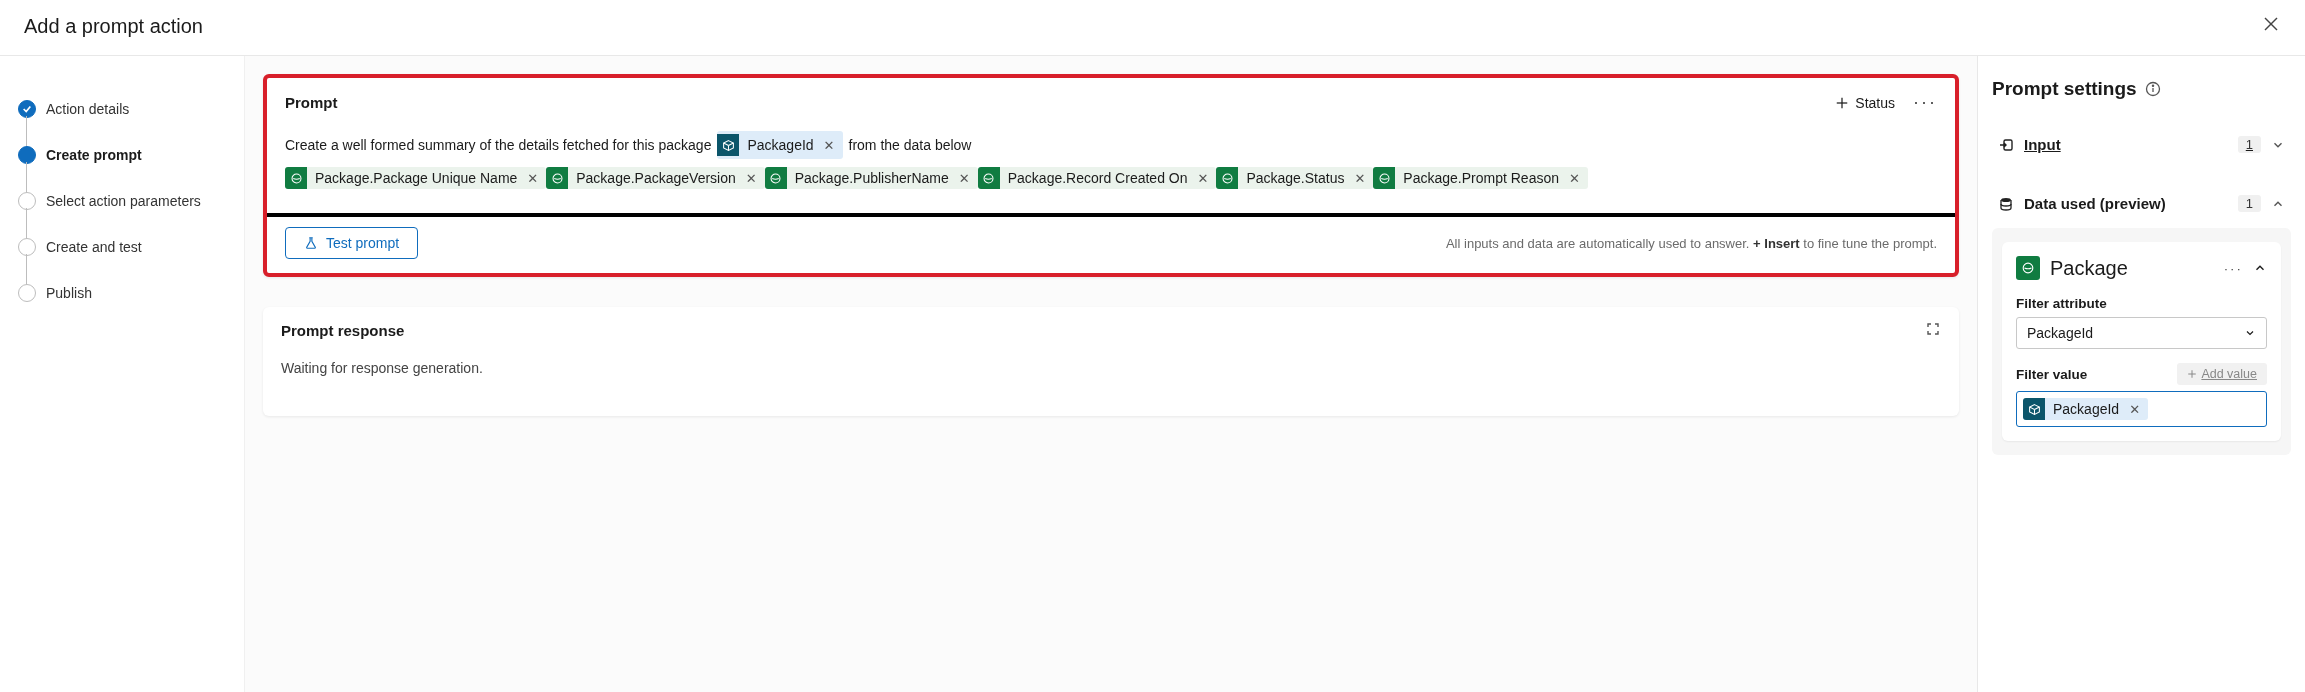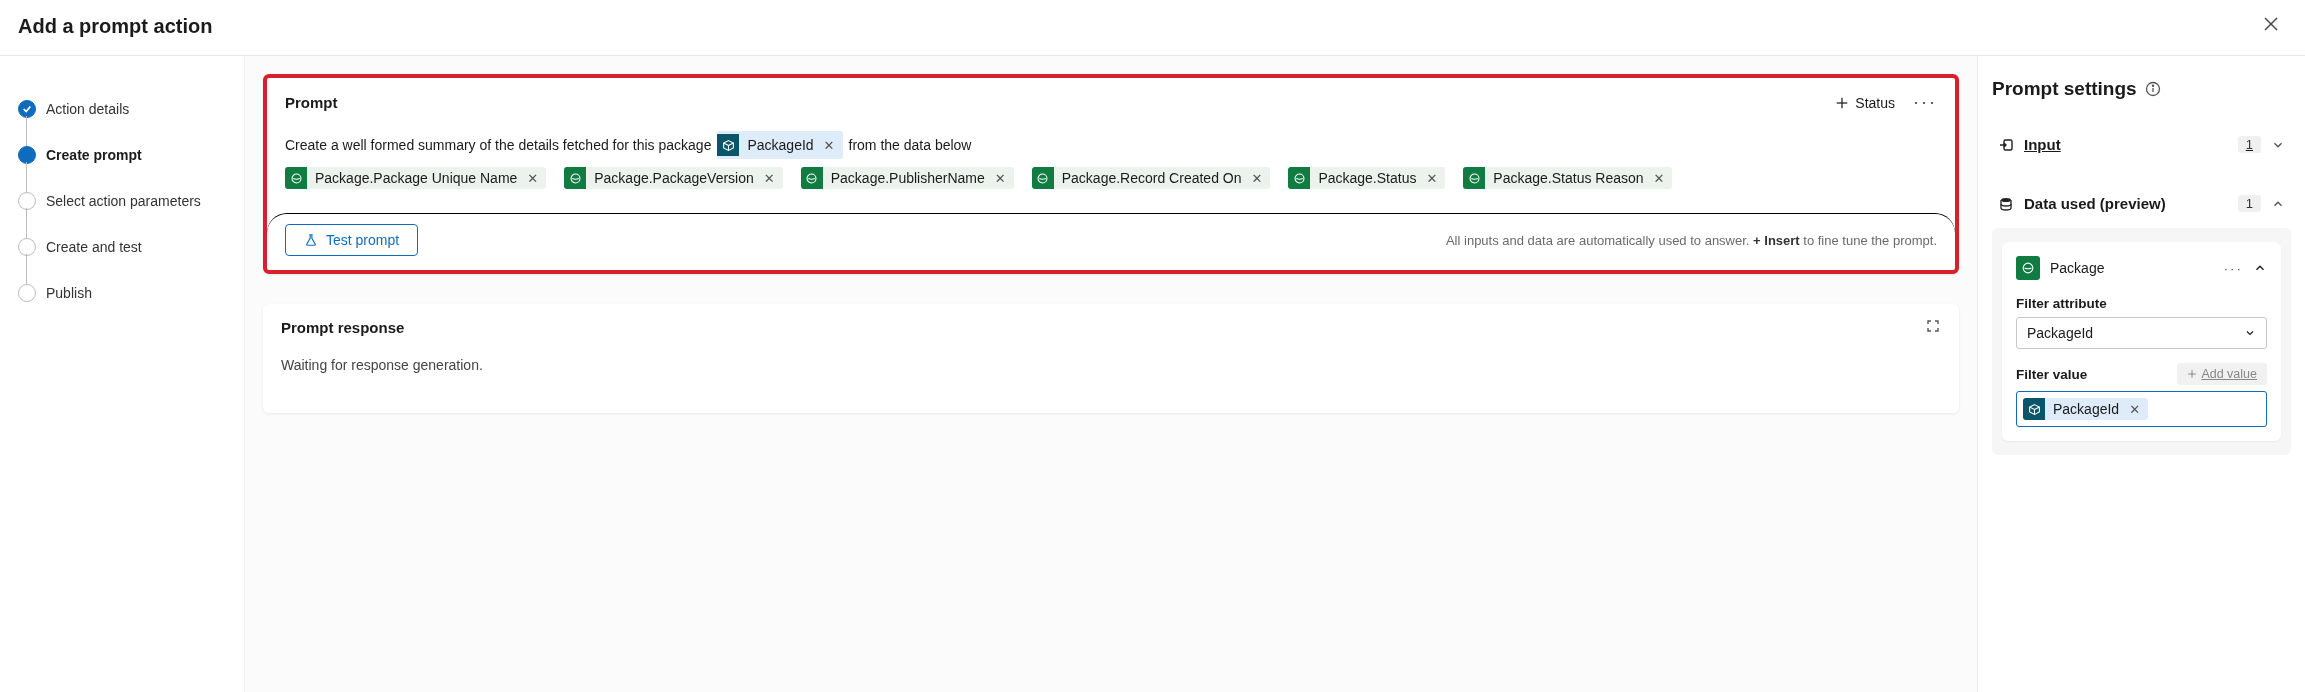--- a/index.html
+++ b/index.html
@@ -10,21 +10,21 @@
     font-size: 14px;
     overflow: hidden;
   }
   .header {
     display: flex;
     align-items: center;
     justify-content: space-between;
     padding: 12px 18px 14px 18px;
     border-bottom: 1px solid #e8e8e8;
   }
-  .header h1 { font-size: 20px; font-weight: 700; }
+  .header h1 { font-size: 20px; font-weight: 400; margin-left: 6px; }
   .close-x {
     font-size: 18px; color: #444; cursor: pointer; padding: 4px 8px;
     background: none; border: none;
   }
   .main {
     display: flex;
     height: calc(100vh - 52px);
   }
   
   .sidebar {
@@ -99,21 +99,21 @@
   }
   .prompt-body {
     padding: 10px 18px 14px 18px;
   }
   .prompt-text-row {
     display: flex; flex-wrap: wrap; align-items: center; gap: 6px;
     margin-bottom: 8px;
     line-height: 24px;
   }
   .chip-row {
-    display: flex; flex-wrap: wrap; gap: 18px;
+    display: flex; flex-wrap: wrap; 
     padding-bottom: 10px;
   }
   .chip {
     display: inline-flex; align-items: center;
     background: #ebf3ec;
     border-radius: 3px;
     overflow: hidden;
     font-size: 14px;
   }
   .chip.blue { background: #deecf9; }
@@ -126,22 +126,21 @@
   .chip-icon.teal { background: #0b556a; }
   .chip-icon svg { width: 13px; height: 13px; }
   .chip-label { padding: 2px 8px 2px 8px; color: #1b1b1b; }
   .chip-close {
     background: none; border: none; cursor: pointer;
     padding: 0 8px 0 2px; color: #555; font-size: 13px;
   }
   .prompt-footer {
     display: flex; align-items: center; justify-content: space-between;
     padding: 10px 18px 14px 18px;
-    border-top: 1px solid #000000;
-    border-radius: 20px;
+    border-top: 4px solid #000000;
   }
   .test-btn {
     display: inline-flex; align-items: center; gap: 8px;
     border: 1.5px solid #0f6cbd;
     background: #ffffff;
     color: #0f6cbd;
     font-size: 14px; font-weight: 500;
     padding: 7px 18px;
     border-radius: 4px;
     cursor: pointer;
@@ -199,21 +198,21 @@
     display: flex; align-items: center; gap: 10px;
     margin-bottom: 16px;
   }
   .rp-entity-head .eicon {
     width: 24px; height: 24px;
     background: #107c41;
     border-radius: 3px;
     display: inline-flex; align-items: center; justify-content: center;
     color: #fff;
   }
-  .rp-entity-head .etitle { flex: 1; font-size: 14px; font-weight: 400; }
+  .rp-entity-head .etitle { flex: 1; font-size: 20px; font-weight: 400; }
   .rp-entity-head .more { cursor: pointer; color:#444; letter-spacing:2px; background:none;border:none;}
   .rp-label { font-size: 13.5px; font-weight: 600; margin-bottom: 6px; }
   .rp-select {
     width: 100%;
     border: 1px solid #c8c8c8;
     border-radius: 3px;
     padding: 7px 10px;
     font-size: 14px;
     display: flex; align-items: center; justify-content: space-between;
     background: #fff;
@@ -370,21 +369,21 @@
             <span class="chip-label">Package.Status</span>
             <button class="chip-close">✕</button>
           </span>
           <span class="chip">
             <span class="chip-icon green">
                 <svg viewBox="0 0 16 16" fill="none" stroke="currentColor" stroke-width="1.3">
                   <circle cx="8" cy="8" r="5.5"></circle>
                   <path d="M4,8 a6,3 0 0,0 8,0"></path>
                 </svg>
               </span>
-            <span class="chip-label">Package.Status Reason</span>
+            <span class="chip-label">Package.Prompt Reason</span>
             <button class="chip-close">✕</button>
           </span>
         </div>
       </div>
 
       <div class="prompt-footer">
         <button class="test-btn">
           <svg viewBox="0 0 16 16" fill="none" stroke="currentColor" stroke-width="1.3">
               <path d="M6,2 h4 M7,2 v4 l-4,7 a1,1 0 0,0 1,1 h8 a1,1 0 0,0 1,-1 l-4,-7 v-4"></path>
             </svg>

